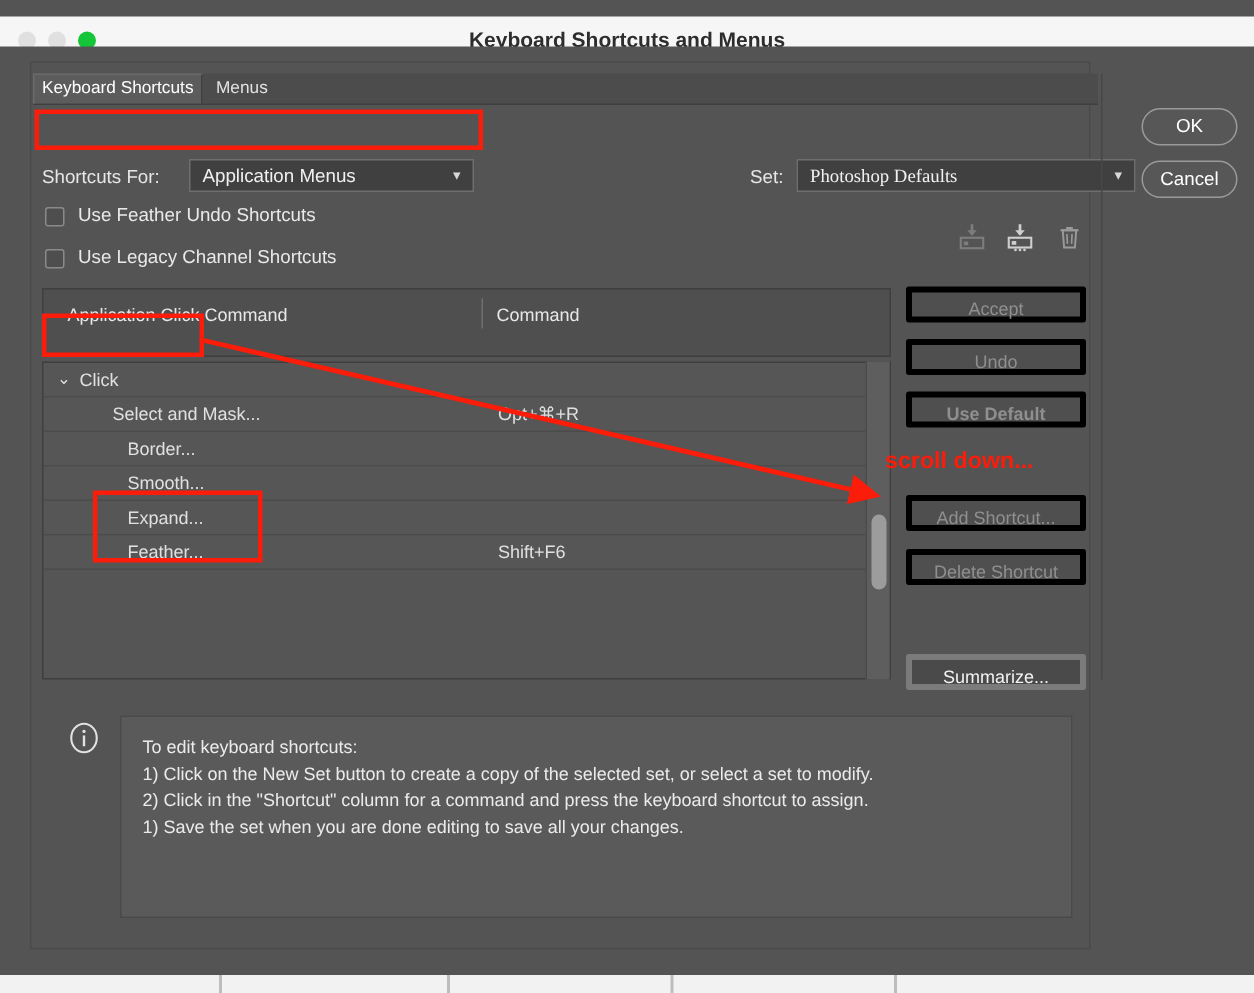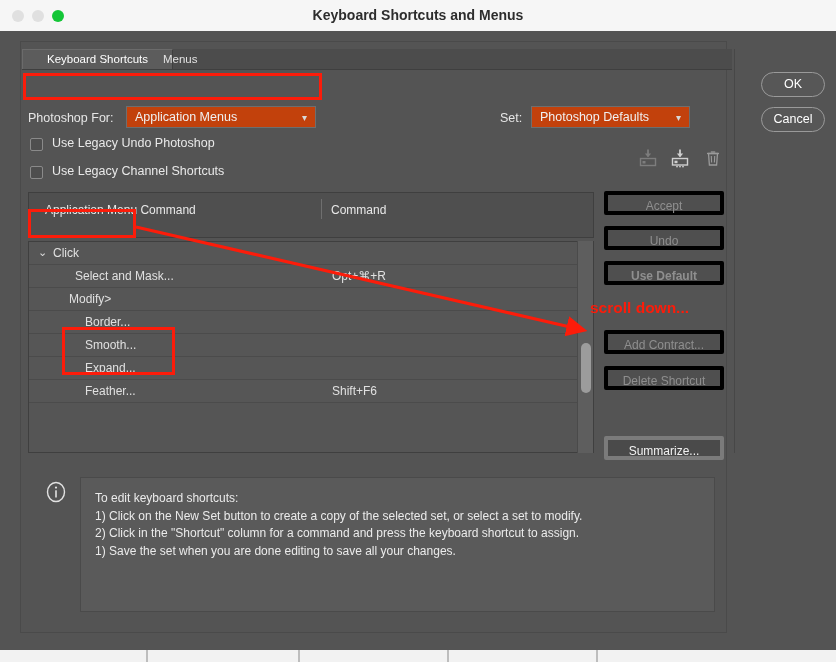--- a/index.html
+++ b/index.html
@@ -47,20 +47,21 @@
     width: 836px;
     height: 650px;
     background: #545454;
     overflow: hidden;
   }
   .titlebar {
     position: relative;
     height: 31px;
     background: #f6f6f6;
     border-bottom: 1px solid #d0d0d0;
+    margin-top: 11px;
   }
   .traffic {
     position: absolute;
     top: 10px;
     width: 12px; height: 12px;
     border-radius: 50%;
   }
   .t-close  { left: 12px; background: #e0e0e0; }
   .t-min    { left: 32px; background: #e0e0e0; }
   .t-max    { left: 52px; background: #14c637; }
@@ -93,21 +94,21 @@
     background: #4c4c4c;
     border-bottom: 1px solid #3f3f3f;
   }
   .tab {
     position: absolute;
     top: 0;
     height: 20px;
     line-height: 20px;
     font-size: 11.5px;
     color: #e2e2e2;
-    padding: 0 24px;
+    padding: 0 5px;
     box-sizing: border-box;
   }
   .tab.active {
     background: #5c5c5c;
     color: #ffffff;
     border-top: 1px solid #6b6b6b;
     border-left: 1px solid #6b6b6b;
     border-right: 1px solid #3f3f3f;
     line-height: 19px;
   }
@@ -116,41 +117,41 @@
 
   
   .field-label {
     position: absolute;
     font-size: 12.5px;
     color: #e6e6e6;
   }
   .select {
     position: absolute;
     box-sizing: border-box;
-    background: #c2410c;
+    background: #404040;
     border: 1px solid #6e6e6e;
     color: #f0f0f0;
     font-size: 12.5px;
     height: 22px;
     line-height: 20px;
     padding-left: 8px;
   }
   .select .chev {
     position: absolute;
     right: 8px;
     top: 0;
     font-size: 10px;
     color: #d8d8d8;
     line-height: 21px;
   }
 
   #shortcuts-for-label { left: 28px; top: 80px; }
   #shortcuts-for-select { left: 126px; top: 75px; width: 190px; }
   #set-label { left: 500px; top: 80px; }
-  #set-select { left: 531px; top: 75px; width: 159px; }
+  #set-select { left: 531px; top: 75px; width: 226px; font-family: Liberation Serif, serif; }
 
   
   .chkrow {
     position: absolute;
     left: 30px;
     height: 16px;
   }
   .chkbox {
     position: absolute;
     left: 0; top: 1px;
@@ -412,35 +413,35 @@
 
   <div class="dialog-body">
 
     <div class="outer-frame"></div>
 
     <div class="tabbar">
       <div class="tab active tab-0">Keyboard Shortcuts</div>
       <div class="tab tab-1">Menus</div>
     </div>
 
-    <div class="field-label" id="shortcuts-for-label">Photoshop For:</div>
+    <div class="field-label" id="shortcuts-for-label">Shortcuts For:</div>
     <div class="select" id="shortcuts-for-select">
       <span>Application Menus</span>
       <span class="chev">▾</span>
     </div>
 
     <div class="field-label" id="set-label">Set:</div>
     <div class="select" id="set-select">
       <span>Photoshop Defaults</span>
       <span class="chev">▾</span>
     </div>
 
     <div class="chkrow" id="chk-undo">
       <div class="chkbox"></div>
-      <div class="chklabel">Use Legacy Undo Photoshop</div>
+      <div class="chklabel">Use Feather Undo Shortcuts</div>
     </div>
     <div class="chkrow" id="chk-channel">
       <div class="chkbox"></div>
       <div class="chklabel">Use Legacy Channel Shortcuts</div>
     </div>
 
     <div class="seticon" id="icon-new-set">
       <svg width="22" height="22" viewBox="0 0 22 22">
         <rect x="3.5" y="11.5" width="15" height="7" fill="none" stroke="#7d7d7d" stroke-width="1.4"></rect>
         <rect x="5.5" y="14" width="3" height="2.5" fill="#7d7d7d"></rect>
@@ -463,37 +464,33 @@
       <svg width="22" height="22" viewBox="0 0 22 22">
         <path d="M6.5 6.5 L7.4 18 L14.6 18 L15.5 6.5 Z" fill="none" stroke="#9a9a9a" stroke-width="1.3"></path>
         <path d="M5 6.5 L17 6.5" stroke="#9a9a9a" stroke-width="1.3"></path>
         <path d="M8.8 5 L13.2 5" stroke="#9a9a9a" stroke-width="1.3"></path>
         <path d="M9.3 9 L9.6 15.6 M12.7 9 L12.4 15.6" stroke="#9a9a9a" stroke-width="1.1"></path>
       </svg>
     </div>
 
     <div class="table-header">
       <div class="th-div"></div>
-      <div class="th th-cmd">Application Menu Command</div>
+      <div class="th th-cmd">Application Click Command</div>
       <div class="th th-sc">Command</div>
     </div>
 
     <div class="list-wrap">
       <div class="row">
         <span class="disc">⌄</span>
         <span class="cmd" style="left:24px">Click</span>
         <span class="sc"></span>
       </div>
       <div class="row">
         <span class="cmd" style="left:46px">Select and Mask...</span>
         <span class="sc">Opt+⌘+R</span>
-      </div>
-      <div class="row">
-        <span class="cmd" style="left:40px">Modify&gt;</span>
-        <span class="sc"></span>
       </div>
       <div class="row">
         <span class="cmd" style="left:56px">Border...</span>
         <span class="sc"></span>
       </div>
       <div class="row">
         <span class="cmd" style="left:56px">Smooth...</span>
         <span class="sc"></span>
       </div>
       <div class="row">
@@ -508,21 +505,21 @@
 
     <div class="scrollbar">
       <div class="scroll-thumb"></div>
     </div>
 
     <div class="panel-divider"></div>
 
     <div class="sbtn" id="btn-accept">Accept</div>
     <div class="sbtn" id="btn-undo">Undo</div>
     <div class="sbtn" id="btn-use-default">Use Default</div>
-    <div class="sbtn" id="btn-add-shortcut">Add Contract...</div>
+    <div class="sbtn" id="btn-add-shortcut">Add Shortcut...</div>
     <div class="sbtn" id="btn-delete-shortcut">Delete Shortcut</div>
     <div class="sbtn enabled" id="btn-summarize">Summarize...</div>
 
     <div class="cbtn" id="btn-ok">OK</div>
     <div class="cbtn" id="btn-cancel">Cancel</div>
 
     <div class="info-icon">
       <svg width="22" height="22" viewBox="0 0 22 22">
         <ellipse cx="11" cy="11" rx="8.5" ry="9.5" fill="none" stroke="#e2e2e2" stroke-width="1.4"></ellipse>
         <circle cx="11" cy="6.6" r="1.1" fill="#e2e2e2"></circle>

